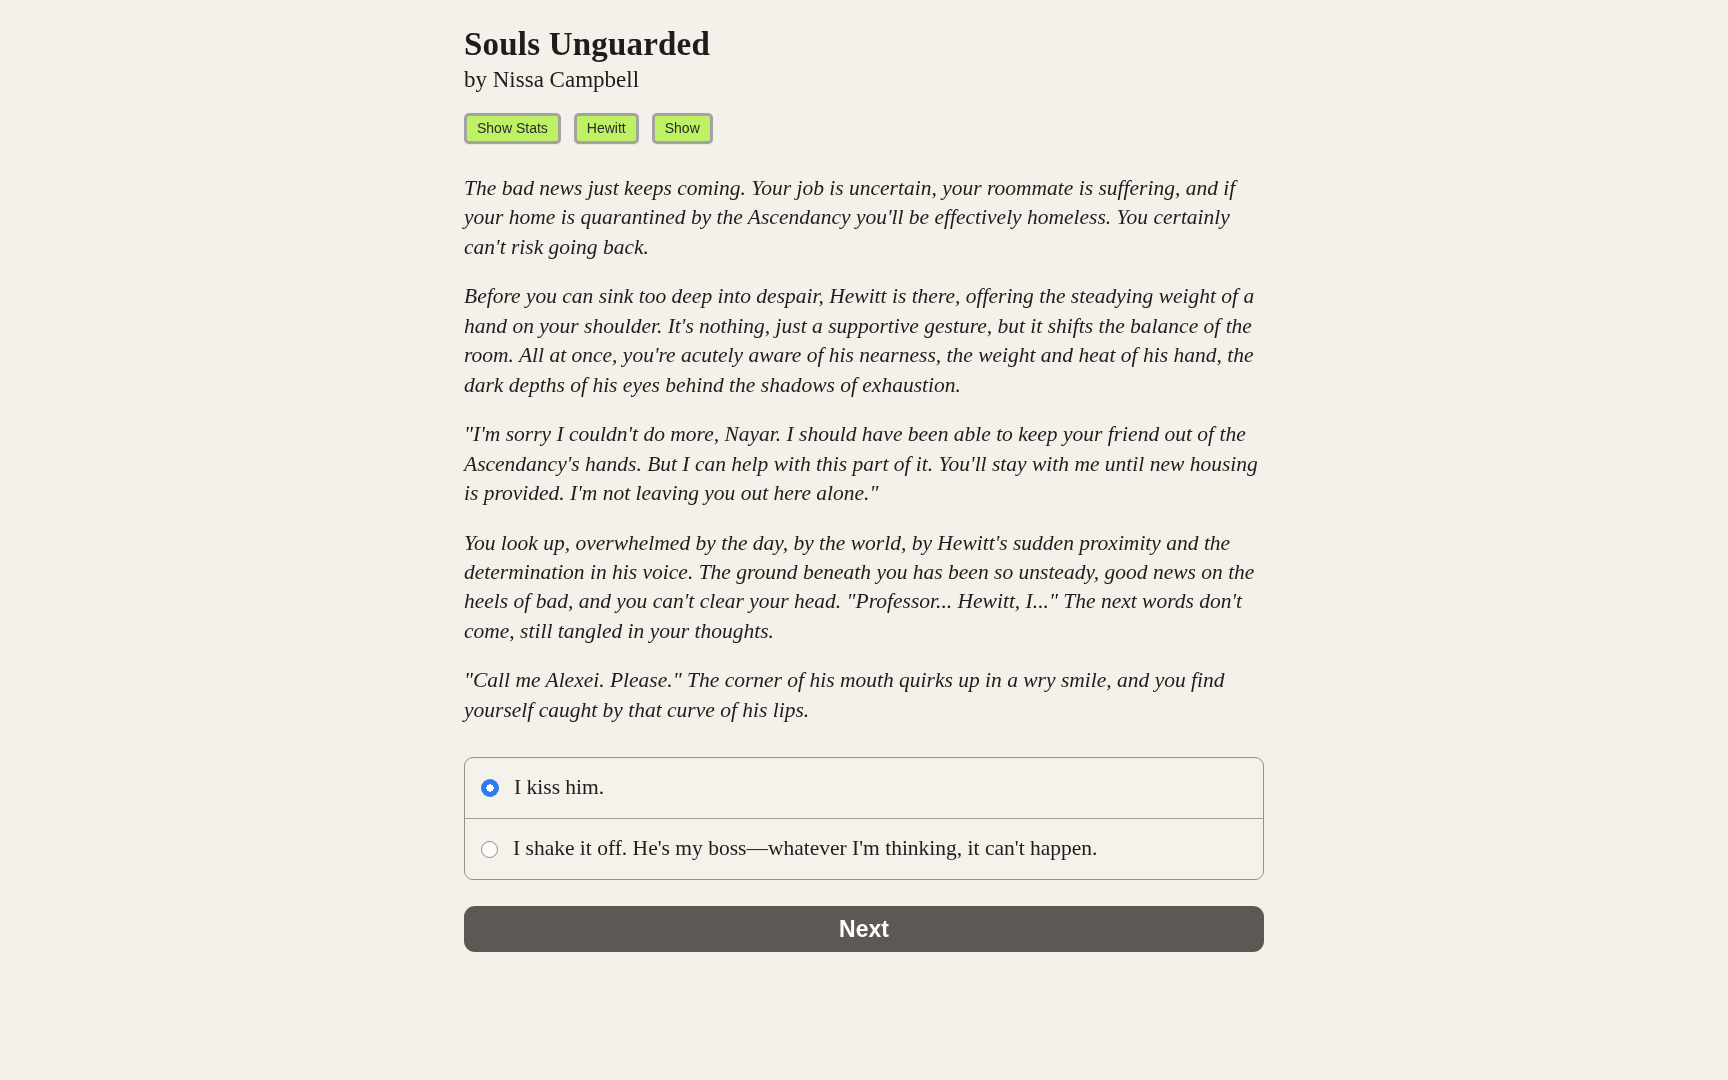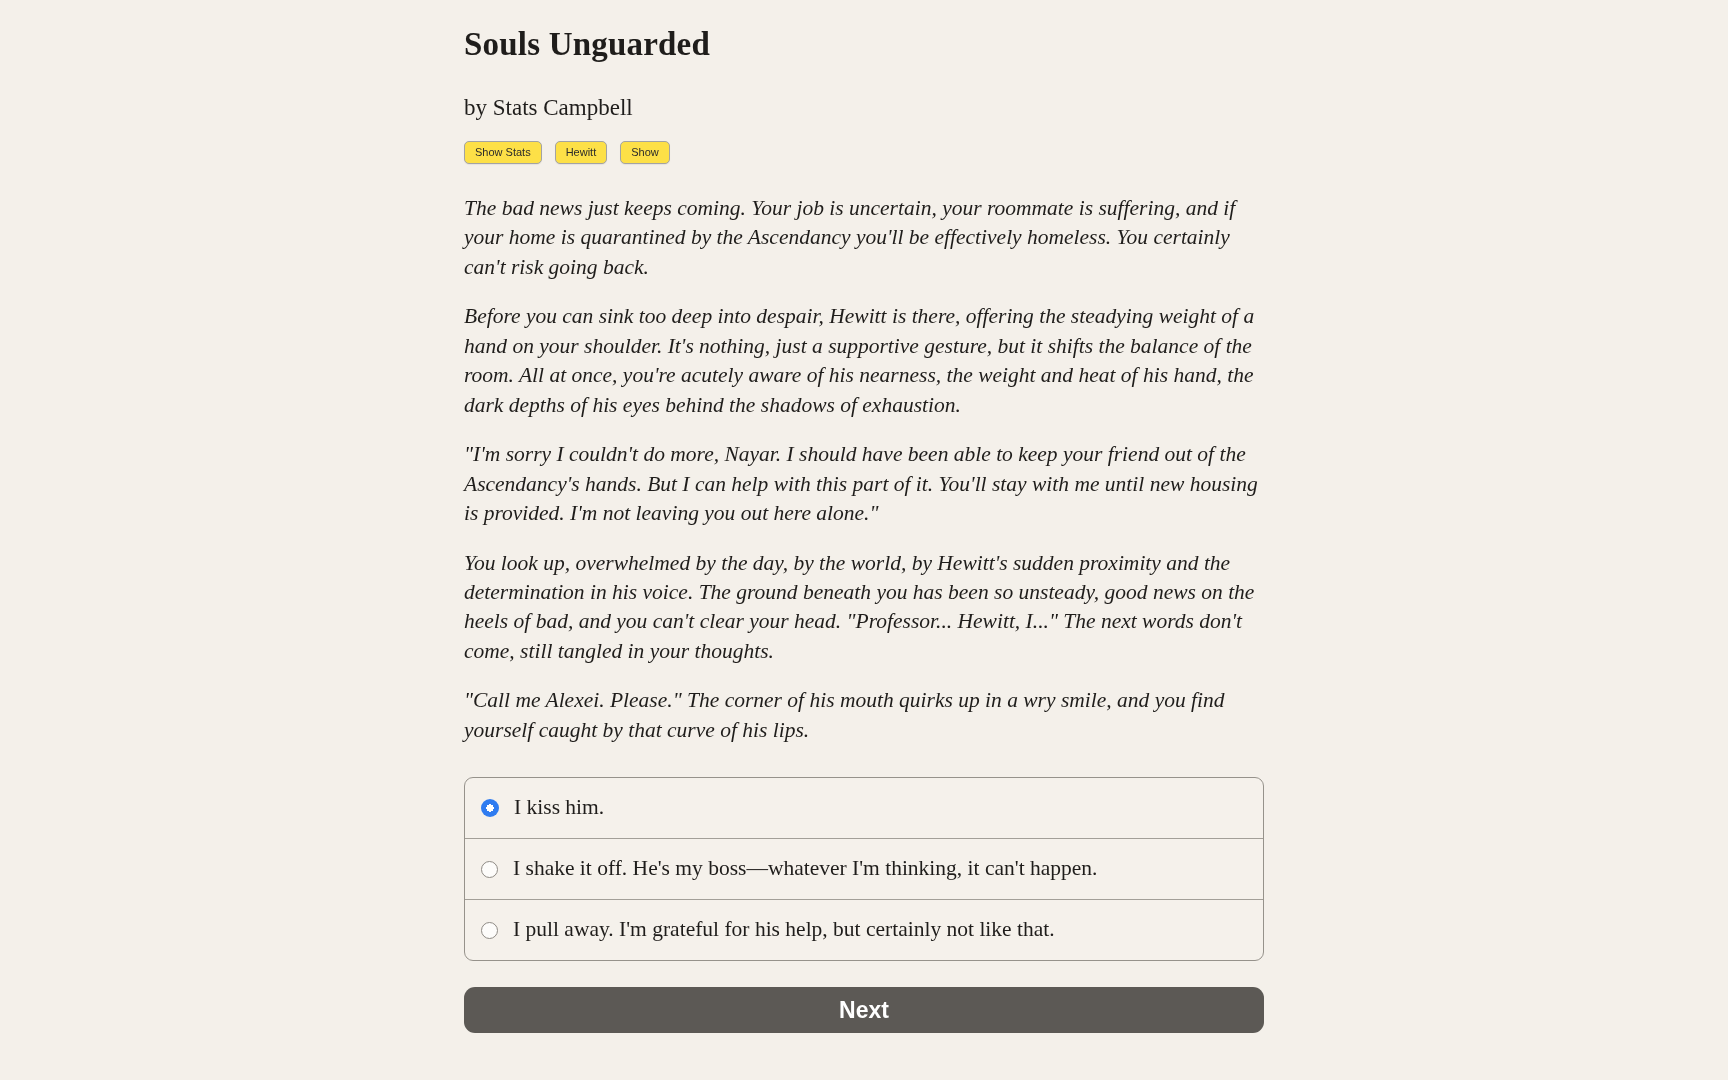--- a/index.html
+++ b/index.html
@@ -12,38 +12,38 @@
   }
   .container {
     width: 800px;
     margin: 0 auto;
     padding-top: 26px;
   }
   h1.title {
     font-size: 33px;
     font-weight: 600;
     letter-spacing: 0.2px;
-    margin-bottom: 32px;
+    margin-bottom: 4px;
   }
   .author {
     font-size: 23px;
     font-weight: 400;
     margin-bottom: 20px;
   }
   .toolbar {
     display: flex;
     gap: 13px;
     margin-bottom: 30px;
   }
   .ui-btn {
     font-family: "Liberation Sans", "DejaVu Sans", sans-serif;
-    font-size: 11px;
+    font-size: 14px;
     color: #2b2b2b;
-    background: #fde047;
-    border: 1px solid #a3a3a3;
+    background: #bef264;
+    border: 3px solid #a3a3a3;
     border-radius: 5px;
     padding: 4px 10px 5px 10px;
     cursor: pointer;
     box-shadow: 0 1px 1px rgba(0,0,0,0.06);
   }
   .story p {
     font-size: 21.5px;
     line-height: 1.37;
     margin-bottom: 20px;
     font-style: italic;
@@ -99,21 +99,21 @@
     cursor: pointer;
   }
 </style>
 </head>
 <body>
 
 <div class="container">
 
   <h1 class="title">Souls Unguarded</h1>
 
-  <div class="author">by Stats Campbell</div>
+  <div class="author">by Nissa Campbell</div>
 
   <div class="toolbar">
     <button class="ui-btn">Show Stats</button>
     <button class="ui-btn">Hewitt</button>
     <button class="ui-btn">Show</button>
   </div>
 
   <div class="story">
     <p>The bad news just keeps coming. Your job is uncertain, your roommate is suffering, and if your home is quarantined by the Ascendancy you'll be effectively homeless. You certainly can't risk going back.</p>
     <p>Before you can sink too deep into despair, Hewitt is there, offering the steadying weight of a hand on your shoulder. It's nothing, just a supportive gesture, but it shifts the balance of the room. All at once, you're acutely aware of his nearness, the weight and heat of his hand, the dark depths of his eyes behind the shadows of exhaustion.</p>
@@ -124,21 +124,17 @@
 
   <div class="choices">
     <label class="choice">
       <span class="radio selected"></span>
       <span class="choice-label">I kiss him.</span>
     </label>
     <label class="choice">
       <span class="radio"></span>
       <span class="choice-label">I shake it off. He's my boss—whatever I'm thinking, it can't happen.</span>
     </label>
-    <label class="choice">
-      <span class="radio"></span>
-      <span class="choice-label">I pull away. I'm grateful for his help, but certainly not like that.</span>
-    </label>
   </div>
 
   <button class="next-btn">Next</button>
 
 </div>
 
 </body></html>

